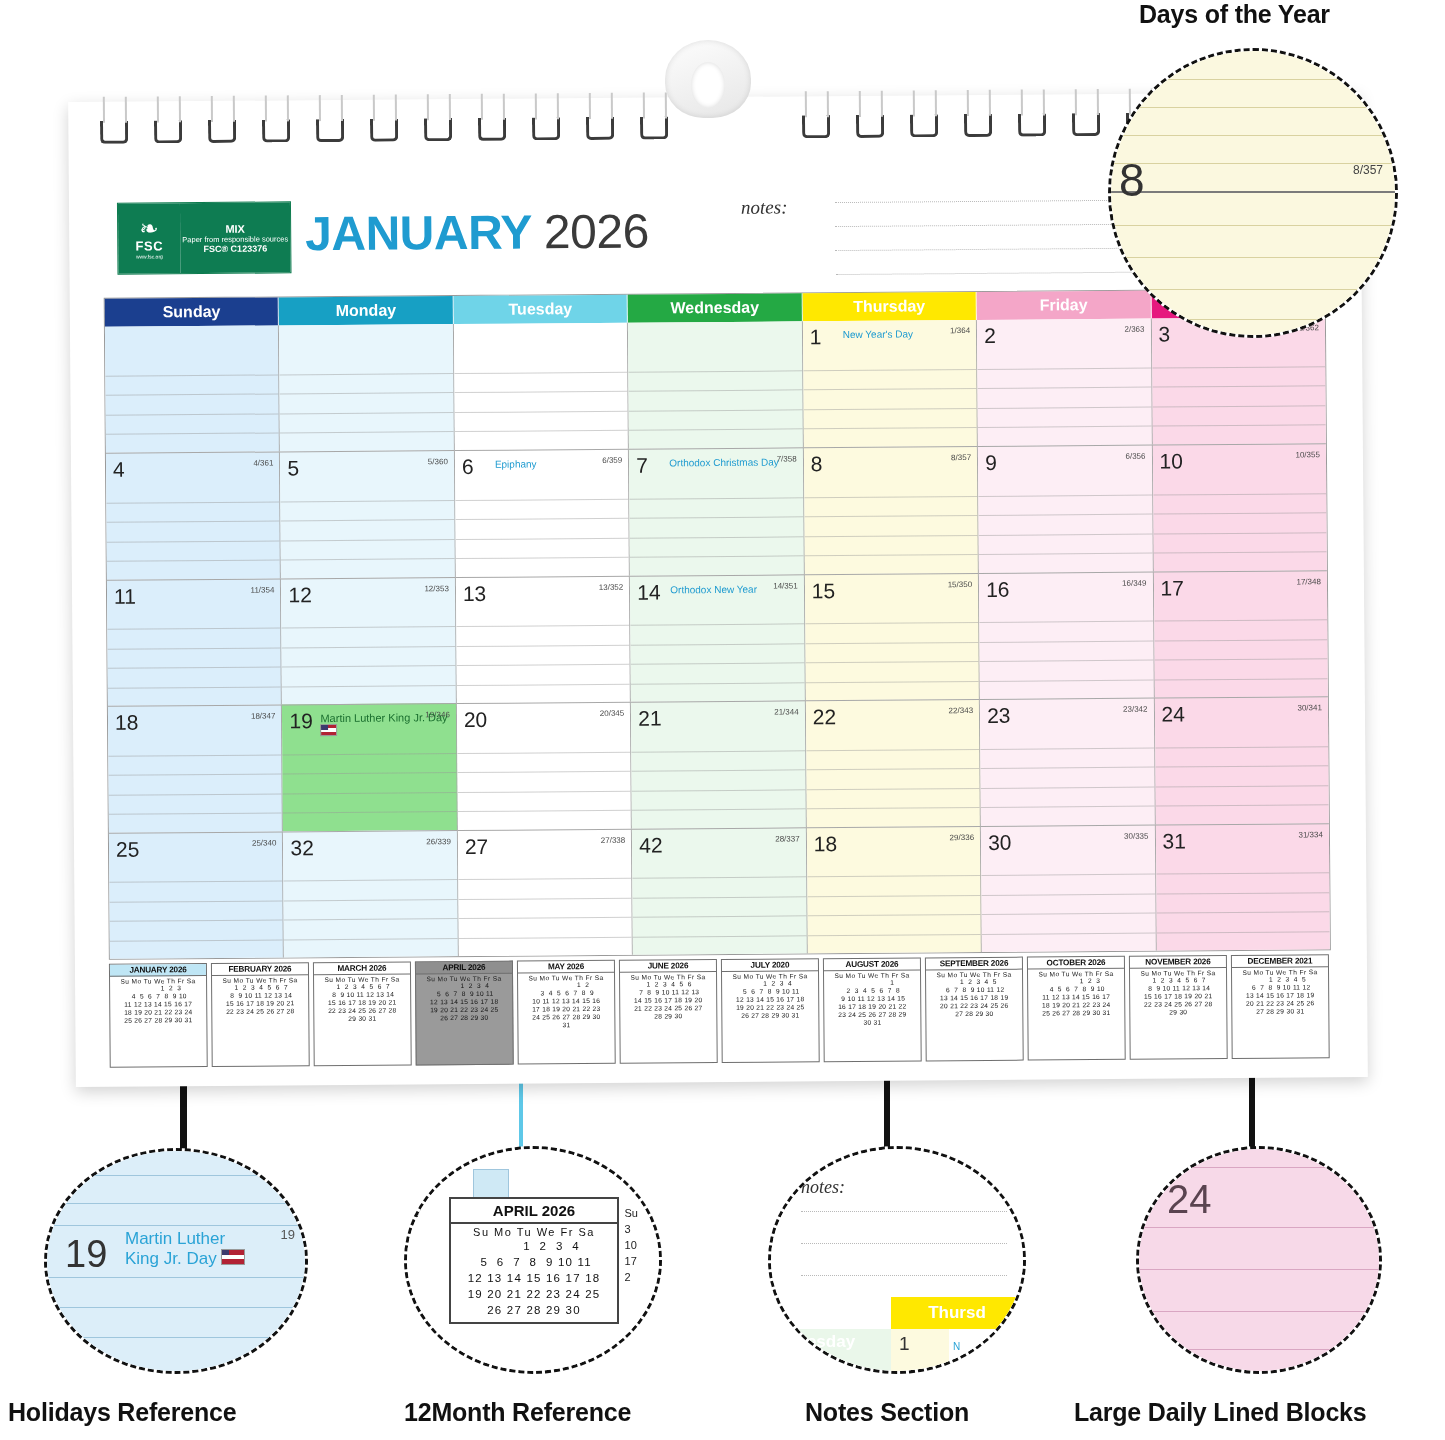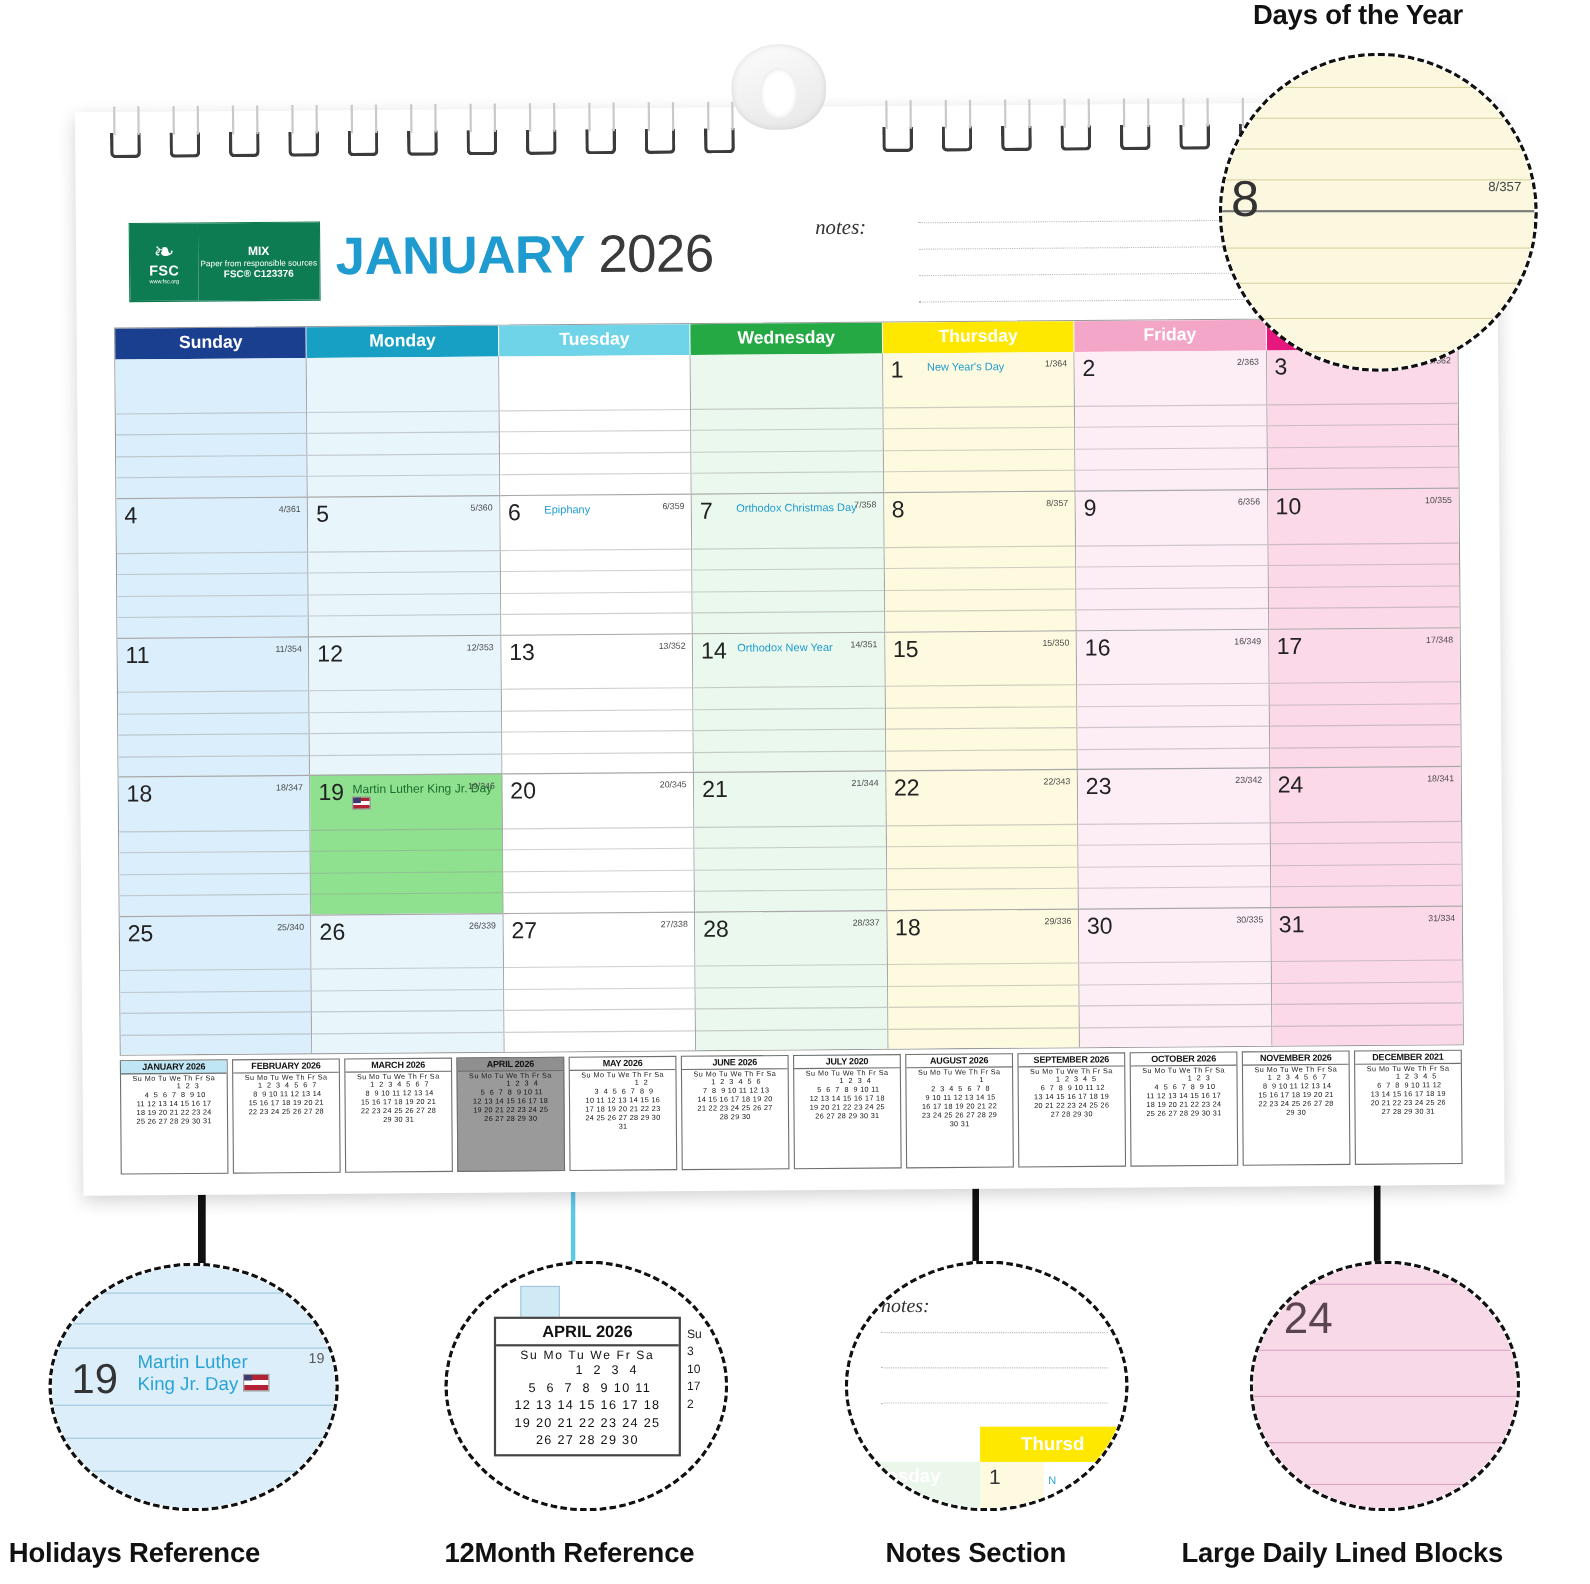--- a/index.html
+++ b/index.html
@@ -492,21 +492,21 @@
             </div>
             <div class="cell" style="background: rgb(251, 217, 232);">
               <div class="rules">
                 <i></i>
                 <i></i>
                 <i></i>
                 <i></i>
                 <i></i>
               </div>
               <div class="daynum">24</div>
-              <div class="doy">18/341</div>
+              <div class="doy">30/341</div>
             </div>
           </div>
           <div class="week">
             <div class="cell" style="background: rgb(219, 238, 251);">
               <div class="rules">
                 <i></i>
                 <i></i>
                 <i></i>
                 <i></i>
                 <i></i>
@@ -515,21 +515,21 @@
               <div class="doy">25/340</div>
             </div>
             <div class="cell" style="background: rgb(232, 246, 252);">
               <div class="rules">
                 <i></i>
                 <i></i>
                 <i></i>
                 <i></i>
                 <i></i>
               </div>
-              <div class="daynum">26</div>
+              <div class="daynum">32</div>
               <div class="doy">26/339</div>
             </div>
             <div class="cell" style="background: rgb(255, 255, 255);">
               <div class="rules">
                 <i></i>
                 <i></i>
                 <i></i>
                 <i></i>
                 <i></i>
               </div>
@@ -537,21 +537,21 @@
               <div class="doy">27/338</div>
             </div>
             <div class="cell" style="background: rgb(235, 248, 237);">
               <div class="rules">
                 <i></i>
                 <i></i>
                 <i></i>
                 <i></i>
                 <i></i>
               </div>
-              <div class="daynum">28</div>
+              <div class="daynum">42</div>
               <div class="doy">28/337</div>
             </div>
             <div class="cell" style="background: rgb(253, 250, 223);">
               <div class="rules">
                 <i></i>
                 <i></i>
                 <i></i>
                 <i></i>
                 <i></i>
               </div>

